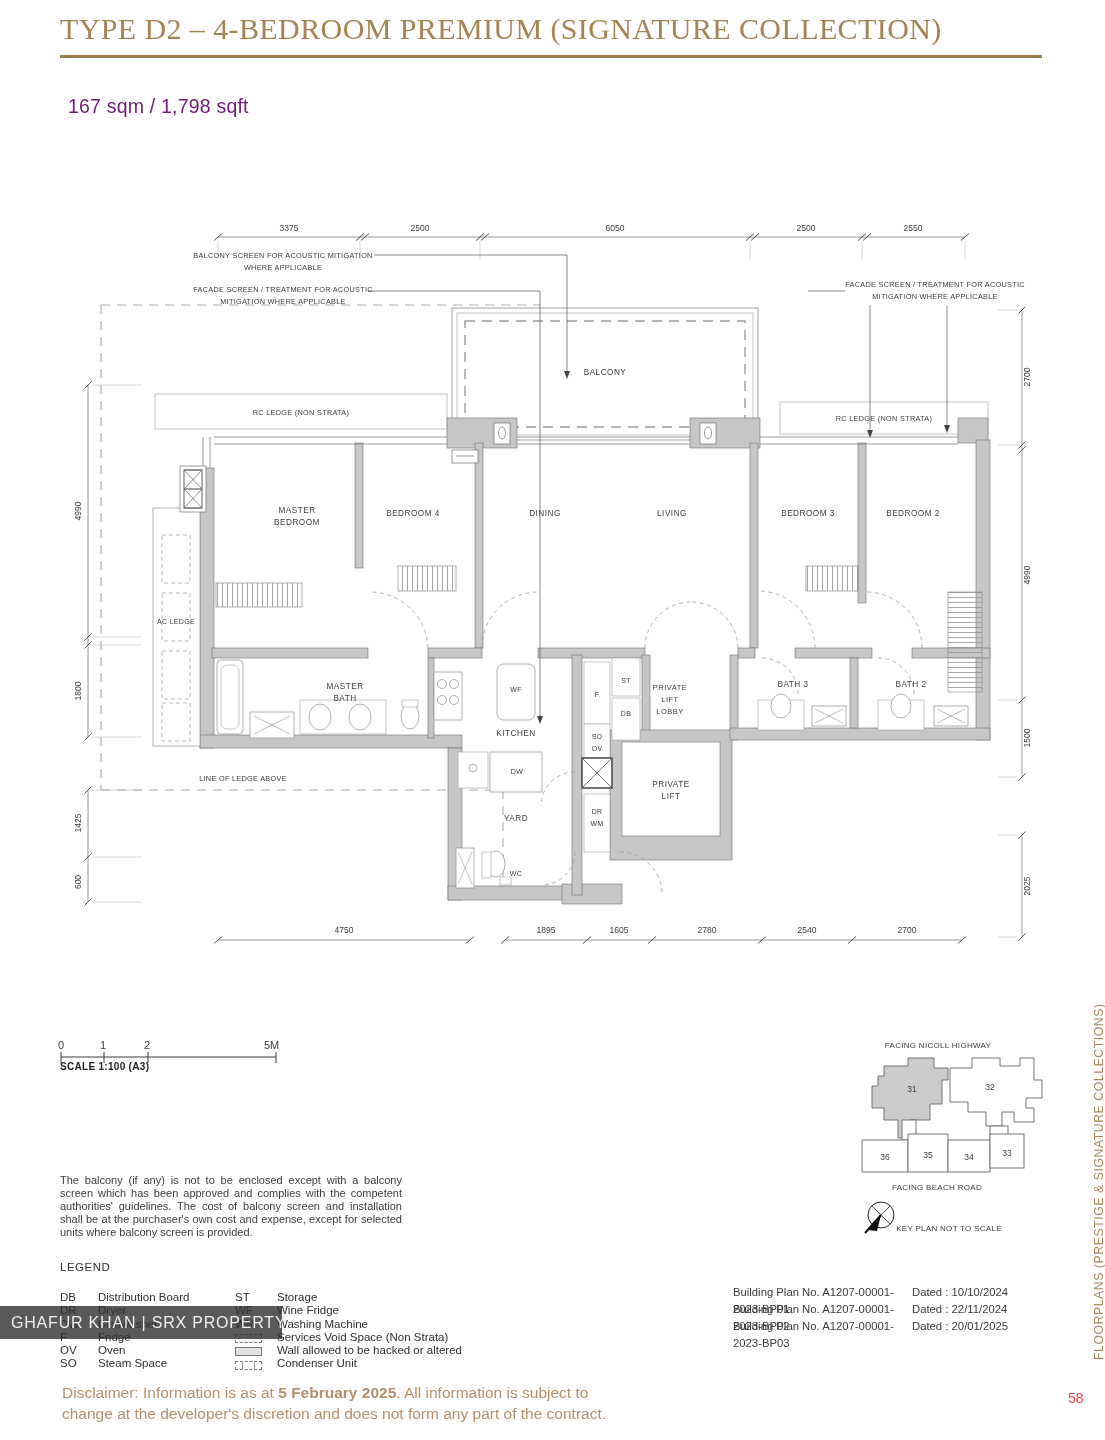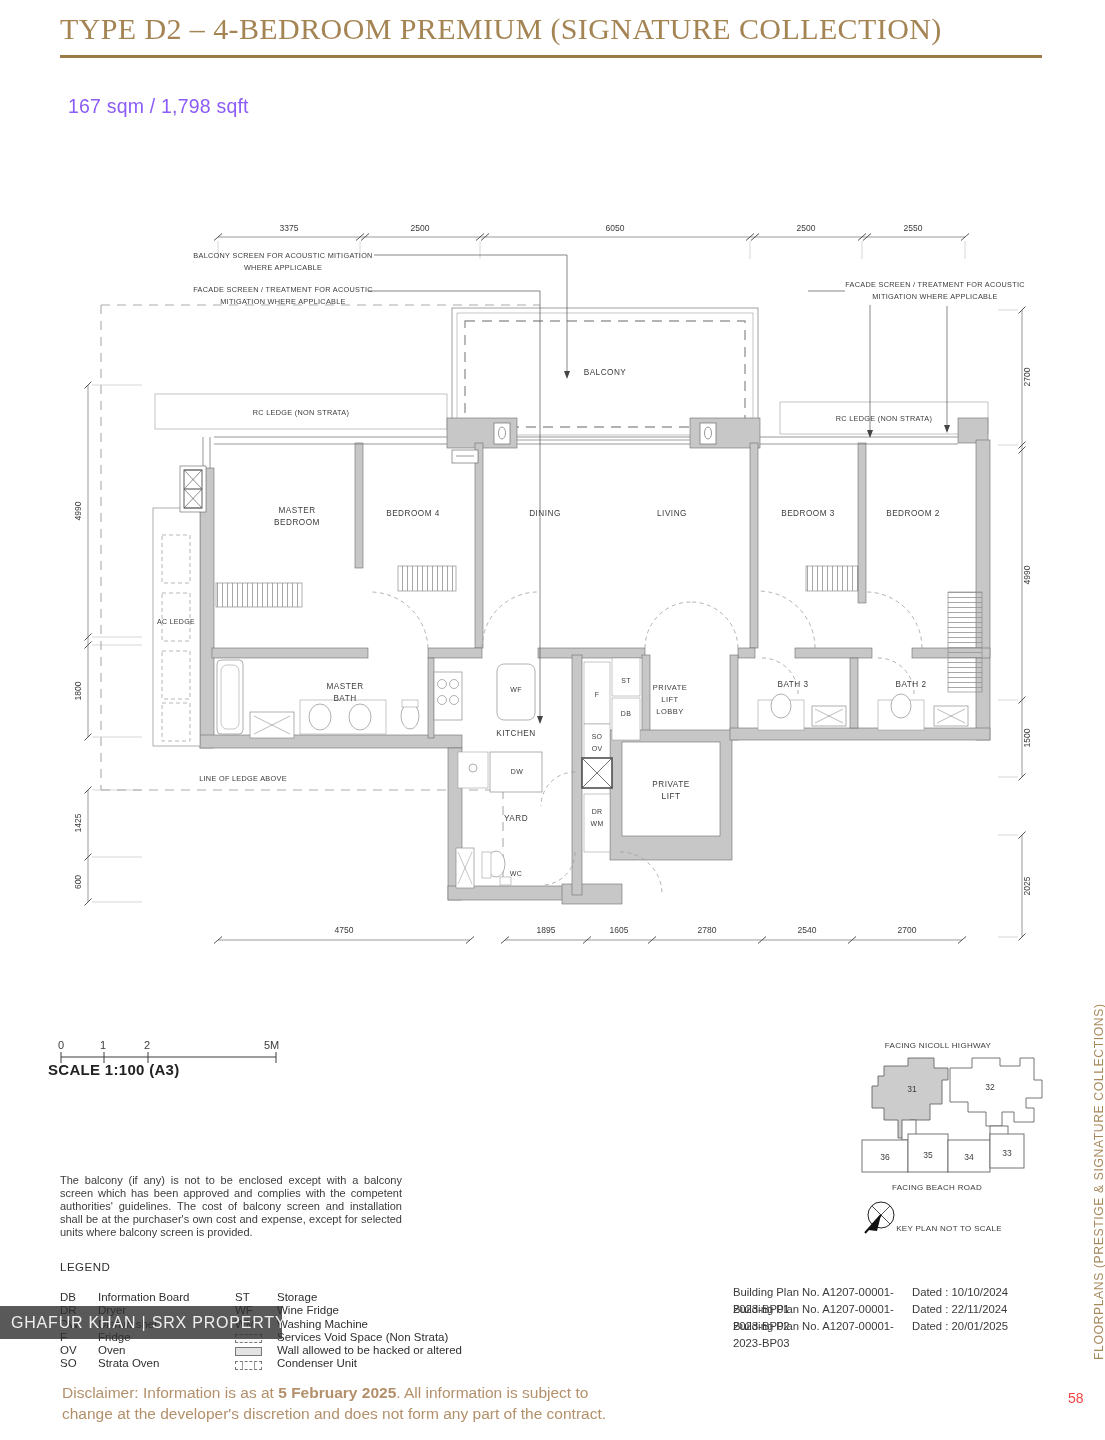--- a/index.html
+++ b/index.html
@@ -1,23 +1,23 @@
 <!DOCTYPE html>
 <html><head>
 <meta charset="utf-8">
 <style>
   * { margin:0; padding:0; box-sizing:border-box; }
   html,body { width:1105px; height:1440px; background:#ffffff; font-family:"Liberation Sans", sans-serif; position:relative; overflow:hidden; }
   .abs { position:absolute; }
   .title { left:60px; top:12px; width:990px; font-family:"Liberation Serif", serif; font-size:30px; letter-spacing:.4px; color:#a58454; font-weight:500; white-space:nowrap; }
   .rule { left:60px; top:55px; width:982px; height:3px; background:#9c7b49; }
-  .subtitle { left:68px; top:92px; font-size:19.5px; color:#8b5cf6; line-height:29px; font-weight:500; letter-spacing:.2px; }
+  .subtitle { left:68px; top:92px; font-size:19.5px; color:#701a75; line-height:29px; font-weight:500; letter-spacing:.2px; }
   .plan-wrap { left:0; top:195px; width:1105px; height:825px; }
   .scale-svg { left:55px; top:1038px; }
-  .scale-label { left:48px; top:1061px; font-size:15px; font-weight:700; color:#222; letter-spacing:.3px; }
+  .scale-label { left:60px; top:1061px; font-size:10px; font-weight:700; color:#222; letter-spacing:.3px; }
   .note { left:60px; top:1140px; width:342px; font-size:11px; line-height:12.9px; color:#3c3c3c; text-align:justify;margin-top:34px; }
   .legend { left:60px; top:1213px; width:560px; font-size:11.5px; color:#2f2f2f;margin-top:48px; }
   .legend-title { letter-spacing:.5px; margin-bottom:16px; }
   .lg-row { display:flex; height:13.3px; line-height:13.3px; }
   .lg-col-left { position:absolute; left:0; top:30px; }
   .lg-col-right { position:absolute; left:175px; top:30px; }
   .lg-abbr { width:38px; }
   .lg-abbr2 { width:42px; display:flex; align-items:center; }
   .swatch { width:27px; height:9px; margin-top:2px; }
   .sw-dash { border:1px dashed #777; background:#f6f6f6; }
@@ -364,41 +364,41 @@
 </svg>
 <div class="abs scale-label">SCALE 1:100 (A3)</div>
 
 <div class="abs note">The balcony (if any) is not to be enclosed except with a balcony screen which has been approved and complies with the competent authorities' guidelines. The cost of balcony screen and installation shall be at the purchaser's own cost and expense, except for selected units where balcony screen is provided.</div>
 
 <div class="abs legend">
   <div class="legend-title">LEGEND</div>
   <div class="lg-col-left">
     <div class="lg-row">
         <span class="lg-abbr">DB</span>
-        <span>Information Board</span>
+        <span>Distribution Board</span>
       </div>
     <div class="lg-row">
         <span class="lg-abbr">DR</span>
         <span>Dryer</span>
       </div>
     <div class="lg-row">
         <span class="lg-abbr">DW</span>
         <span>Dishwasher</span>
       </div>
     <div class="lg-row">
         <span class="lg-abbr">F</span>
         <span>Fridge</span>
       </div>
     <div class="lg-row">
         <span class="lg-abbr">OV</span>
         <span>Oven</span>
       </div>
     <div class="lg-row">
         <span class="lg-abbr">SO</span>
-        <span>Strata Oven</span>
+        <span>Steam Space</span>
       </div>
   </div>
   <div class="lg-col-right">
     <div class="lg-row">
         <span class="lg-abbr2">
           <span>ST</span>
         </span>
         <span>Storage</span>
       </div>
     <div class="lg-row">

